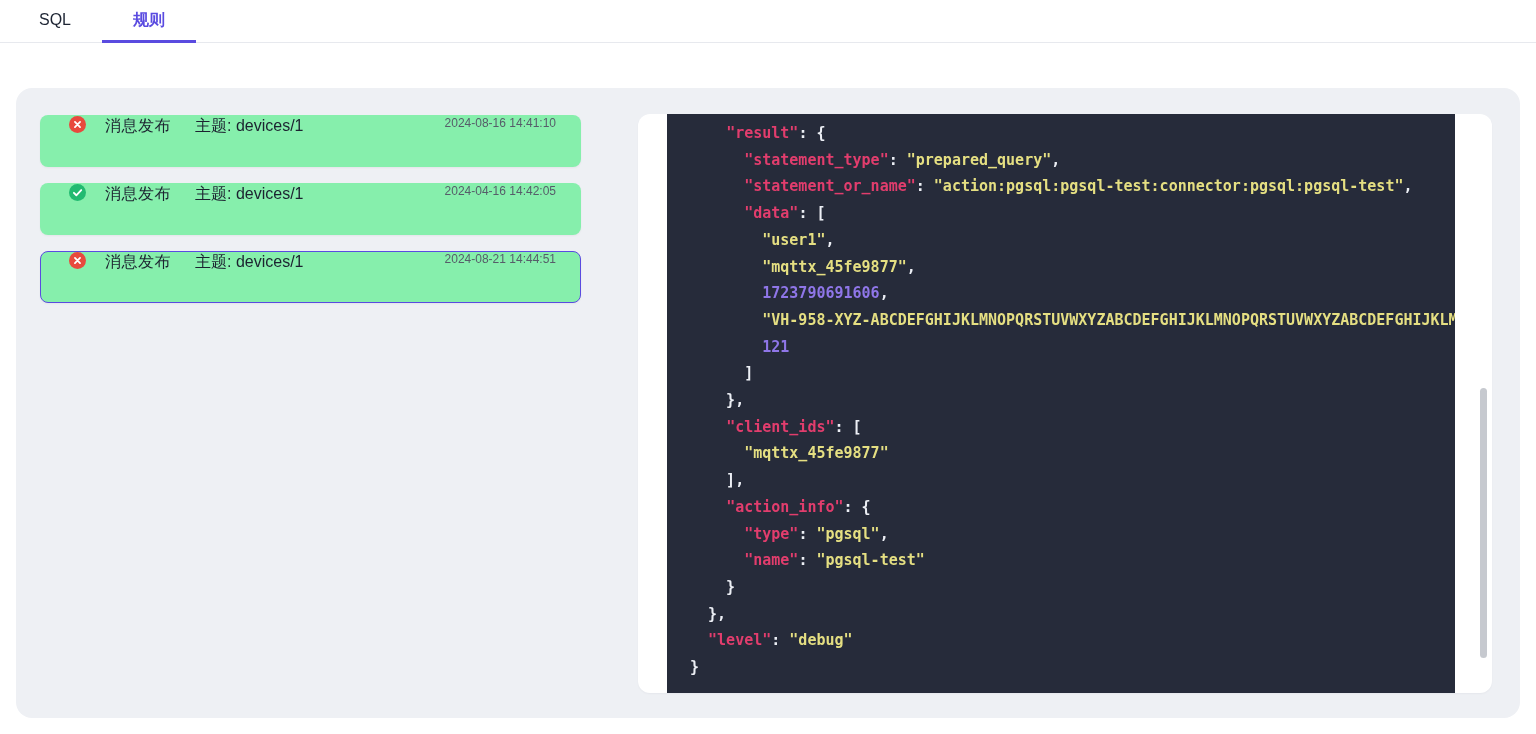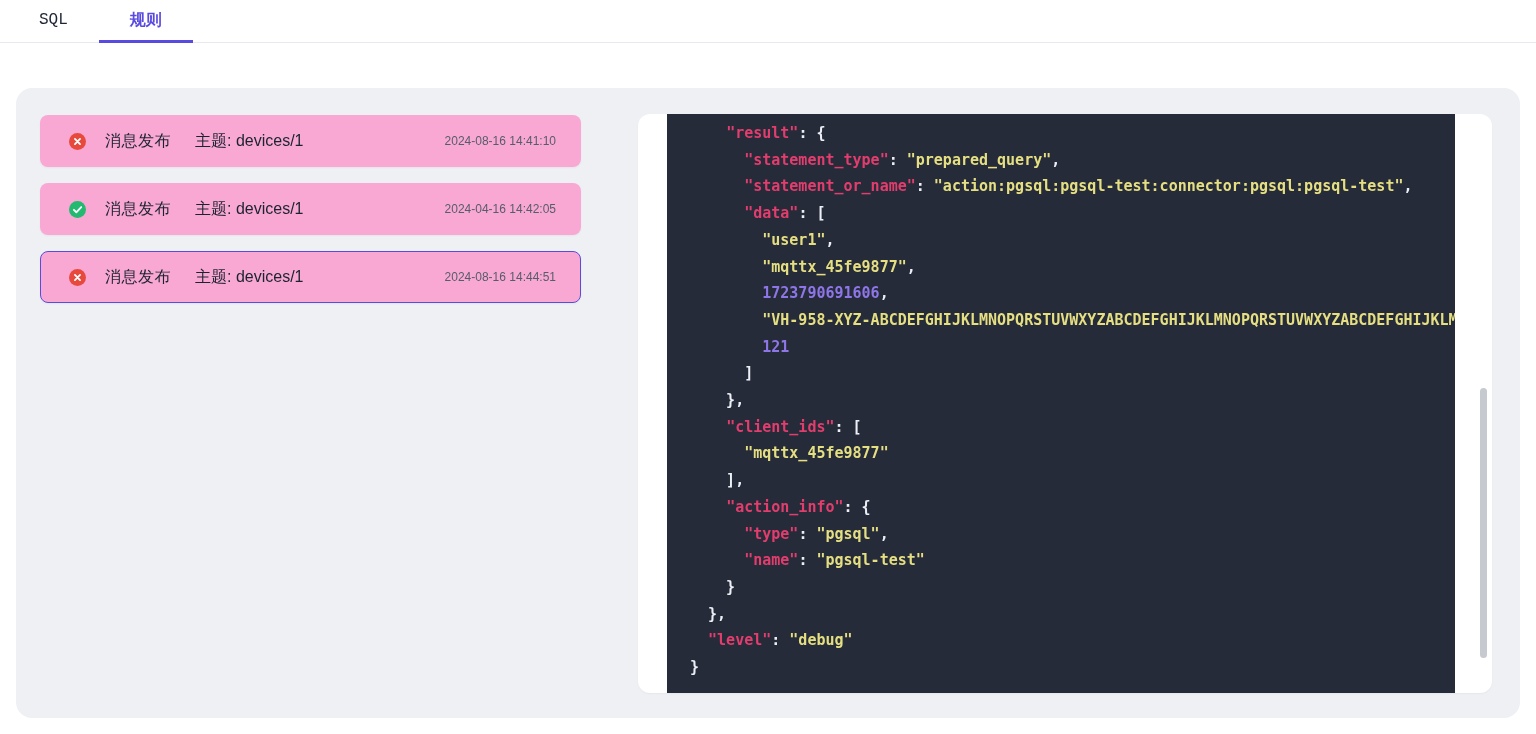--- a/index.html
+++ b/index.html
@@ -12,33 +12,33 @@
     --tok-pun:#eceff5;
     --error:#e8493d;
     --success:#22ba71;
   }
   *{box-sizing:border-box;margin:0;padding:0;}
   html,body{width:1536px;height:734px;overflow:hidden;background:#ffffff;
     font-family:"Liberation Sans",sans-serif;}
   
   .tabbar{position:absolute;left:0;top:0;width:1536px;height:43px;
     border-bottom:1px solid #e7e9ee;}
-  .tabs{display:flex;height:58px;padding-left:8px;font-family:Liberation Mono, monospace;}
+  .tabs{display:flex;height:58px;padding-left:8px;}
   .tab{height:43px;display:flex;align-items:center;justify-content:center;
     padding:0 31px;font-size:16px;color:#1d2433;cursor:pointer;
     border-bottom:3px solid transparent;}
   .tab.active{color:var(--accent);font-weight:700;
     border-bottom:3px solid var(--accent);}
   
   .panel{position:absolute;left:16px;top:88px;width:1504px;height:630px;
     background:var(--surface);border-radius:16px;}
   
   .event-list{position:absolute;left:24px;top:27px;width:541px;}
-  .event{display:flex;align-items:center;width:541px;height:52px;
-    background:#f9a8d4;border-radius:8px;margin-bottom:16px;
+  .event{display:flex;align-items:flex-start;width:541px;height:52px;
+    background:#86efac;border-radius:8px;margin-bottom:16px;
     padding:0 24px 0 28px;box-shadow:0 1px 2px rgba(30,35,48,.05);
     border:1px solid transparent;cursor:pointer;}
   .event.selected{border:1px solid var(--accent);}
   .event .icon{width:17px;height:17px;display:inline-flex;flex:0 0 17px;}
   .ev-title{margin-left:19px;font-size:16px;color:#1c2330;letter-spacing:.5px;}
   .ev-topic{margin-left:24px;font-size:16px;color:#1c2330;}
   .ev-time{margin-left:auto;font-size:12px;color:#565d69;}
   
   .code-card{position:absolute;left:622px;top:26px;width:854px;height:579px;
     background:#ffffff;border-radius:12px;overflow:hidden;
@@ -98,20 +98,20 @@
       <div class="event selected">
     <span class="icon err">
       <svg viewBox="0 0 16 16" width="17" height="17">
         <circle cx="8" cy="8" r="8" fill="#e8493d"></circle>
         <path d="M5.6 5.6l4.8 4.8M10.4 5.6l-4.8 4.8" stroke="#ffffff" stroke-width="1.7" stroke-linecap="round"></path>
       </svg>
     </span>
 
     <span class="ev-title">消息发布</span>
     <span class="ev-topic">主题: devices/1</span>
-    <span class="ev-time">2024-08-16 14:44:51</span>
+    <span class="ev-time">2024-08-21 14:44:51</span>
   </div>
     </div>
   <div class="code-card">
     <pre class="code"><div><span class="tok-p">    </span><span class="tok-k">"result"</span><span class="tok-p">: {</span></div><div><span class="tok-p">      </span><span class="tok-k">"statement_type"</span><span class="tok-p">: </span><span class="tok-s">"prepared_query"</span><span class="tok-p">,</span></div><div><span class="tok-p">      </span><span class="tok-k">"statement_or_name"</span><span class="tok-p">: </span><span class="tok-s">"action:pgsql:pgsql-test:connector:pgsql:pgsql-test"</span><span class="tok-p">,</span></div><div><span class="tok-p">      </span><span class="tok-k">"data"</span><span class="tok-p">: [</span></div><div><span class="tok-p">        </span><span class="tok-s">"user1"</span><span class="tok-p">,</span></div><div><span class="tok-p">        </span><span class="tok-s">"mqttx_45fe9877"</span><span class="tok-p">,</span></div><div><span class="tok-p">        </span><span class="tok-n">1723790691606</span><span class="tok-p">,</span></div><div><span class="tok-p">        </span><span class="tok-s">"VH-958-XYZ-ABCDEFGHIJKLMNOPQRSTUVWXYZABCDEFGHIJKLMNOPQRSTUVWXYZABCDEFGHIJKLMNOPQRSTUVWXYZ"</span></div><div><span class="tok-p">        </span><span class="tok-n">121</span></div><div><span class="tok-p">      ]</span></div><div><span class="tok-p">    },</span></div><div><span class="tok-p">    </span><span class="tok-k">"client_ids"</span><span class="tok-p">: [</span></div><div><span class="tok-p">      </span><span class="tok-s">"mqttx_45fe9877"</span></div><div><span class="tok-p">    ],</span></div><div><span class="tok-p">    </span><span class="tok-k">"action_info"</span><span class="tok-p">: {</span></div><div><span class="tok-p">      </span><span class="tok-k">"type"</span><span class="tok-p">: </span><span class="tok-s">"pgsql"</span><span class="tok-p">,</span></div><div><span class="tok-p">      </span><span class="tok-k">"name"</span><span class="tok-p">: </span><span class="tok-s">"pgsql-test"</span></div><div><span class="tok-p">    }</span></div><div><span class="tok-p">  },</span></div><div><span class="tok-p">  </span><span class="tok-k">"level"</span><span class="tok-p">: </span><span class="tok-s">"debug"</span></div><div><span class="tok-p">}</span></div></pre>
     <div class="scroll-thumb"></div>
   </div>
 </div>
 
 </body></html>

